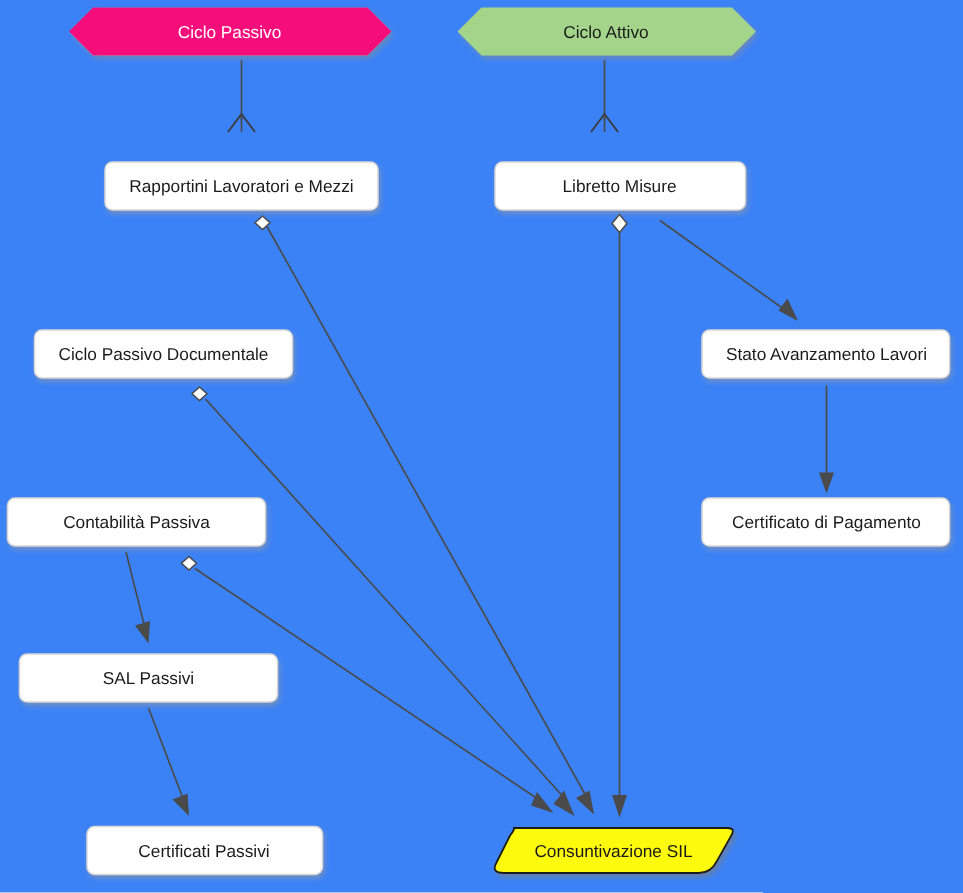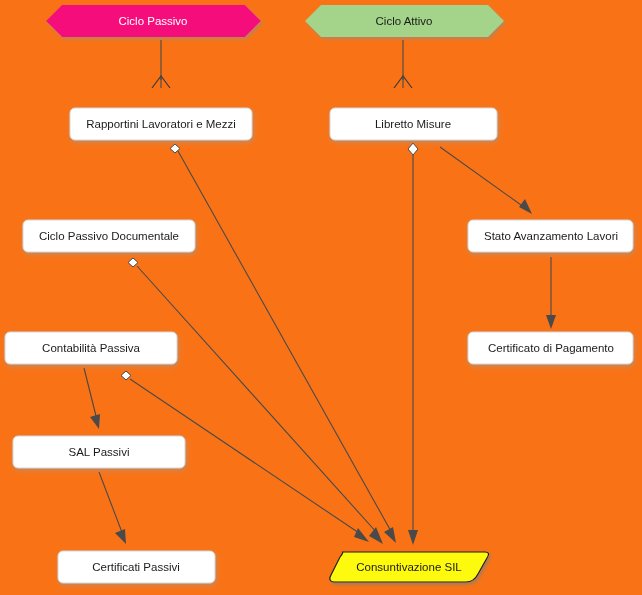--- a/index.html
+++ b/index.html
@@ -12,21 +12,21 @@
     font-family: "Liberation Sans", sans-serif;
     width: 642px;
     height: 595px;
     overflow: hidden;
     position: relative;
   }
   #diagram-root {
     position: relative;
     width: 642px;
     height: 595px;
-    background: #f97316;
+    background: #3b82f6;
   }
   svg#diagram-svg {
     position: absolute;
     top: 0;
     left: 0;
     width: 642px;
     height: 595px;
     display: block;
   }
   .node-label {

